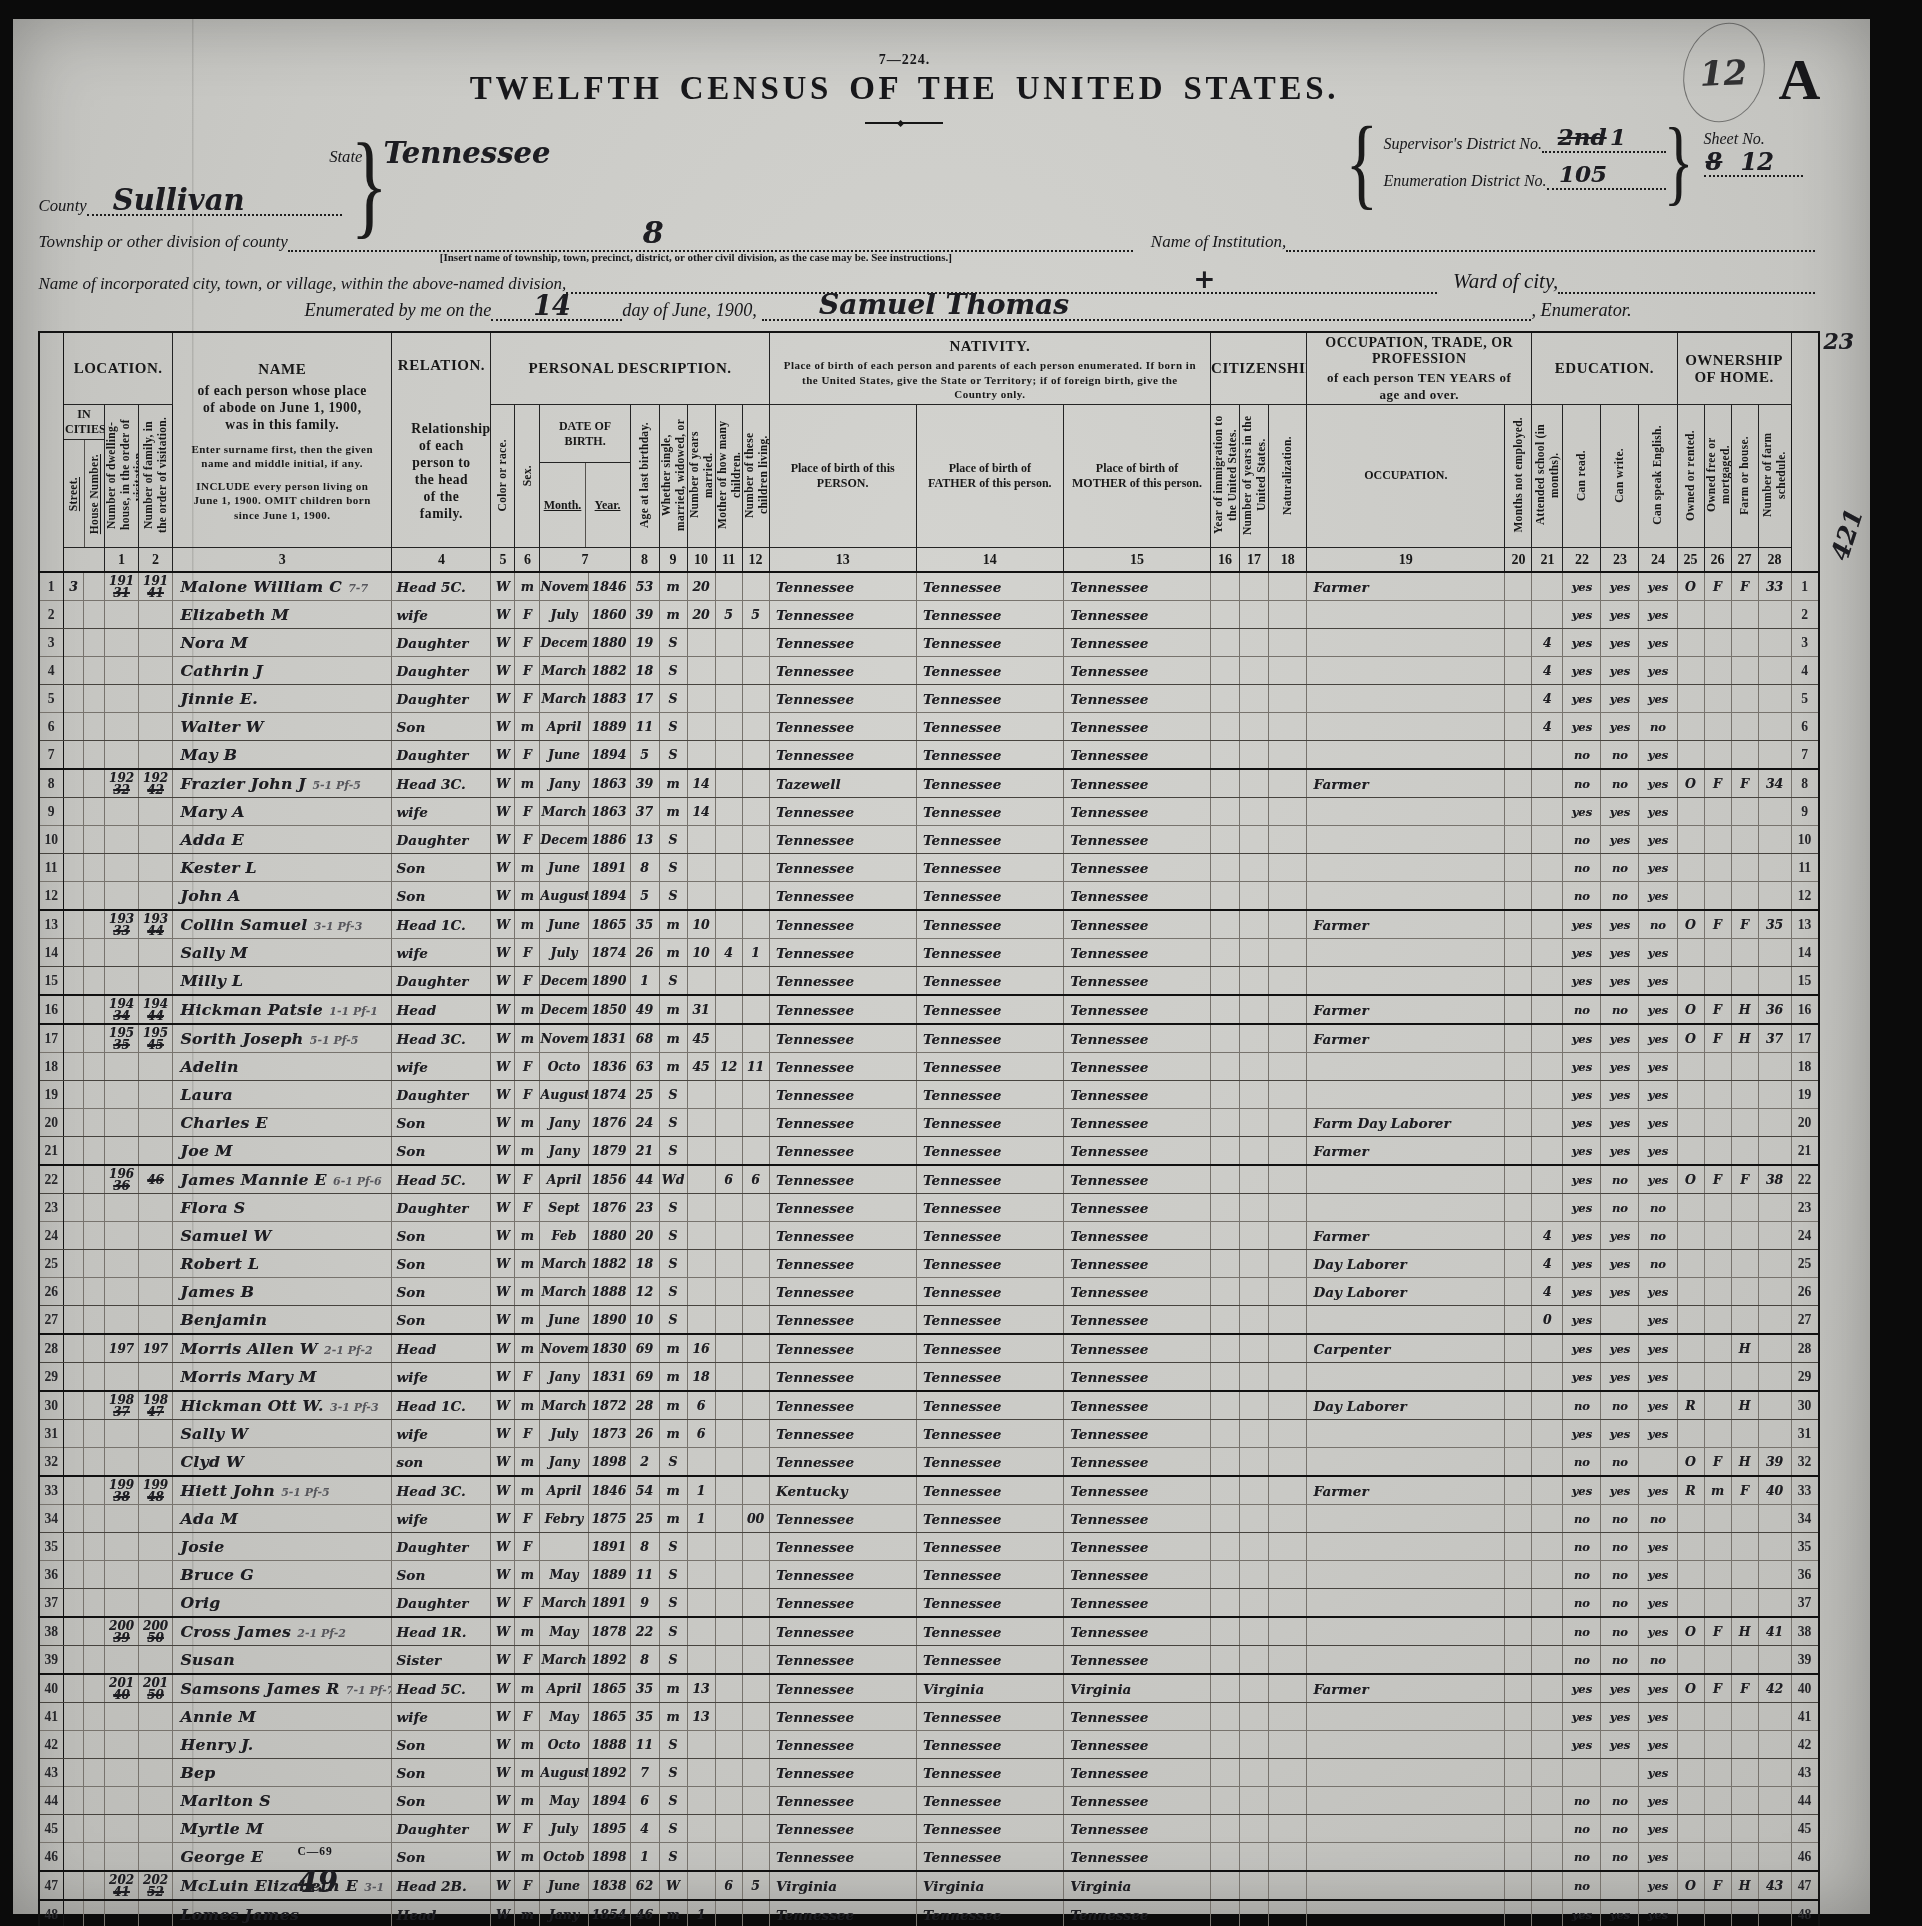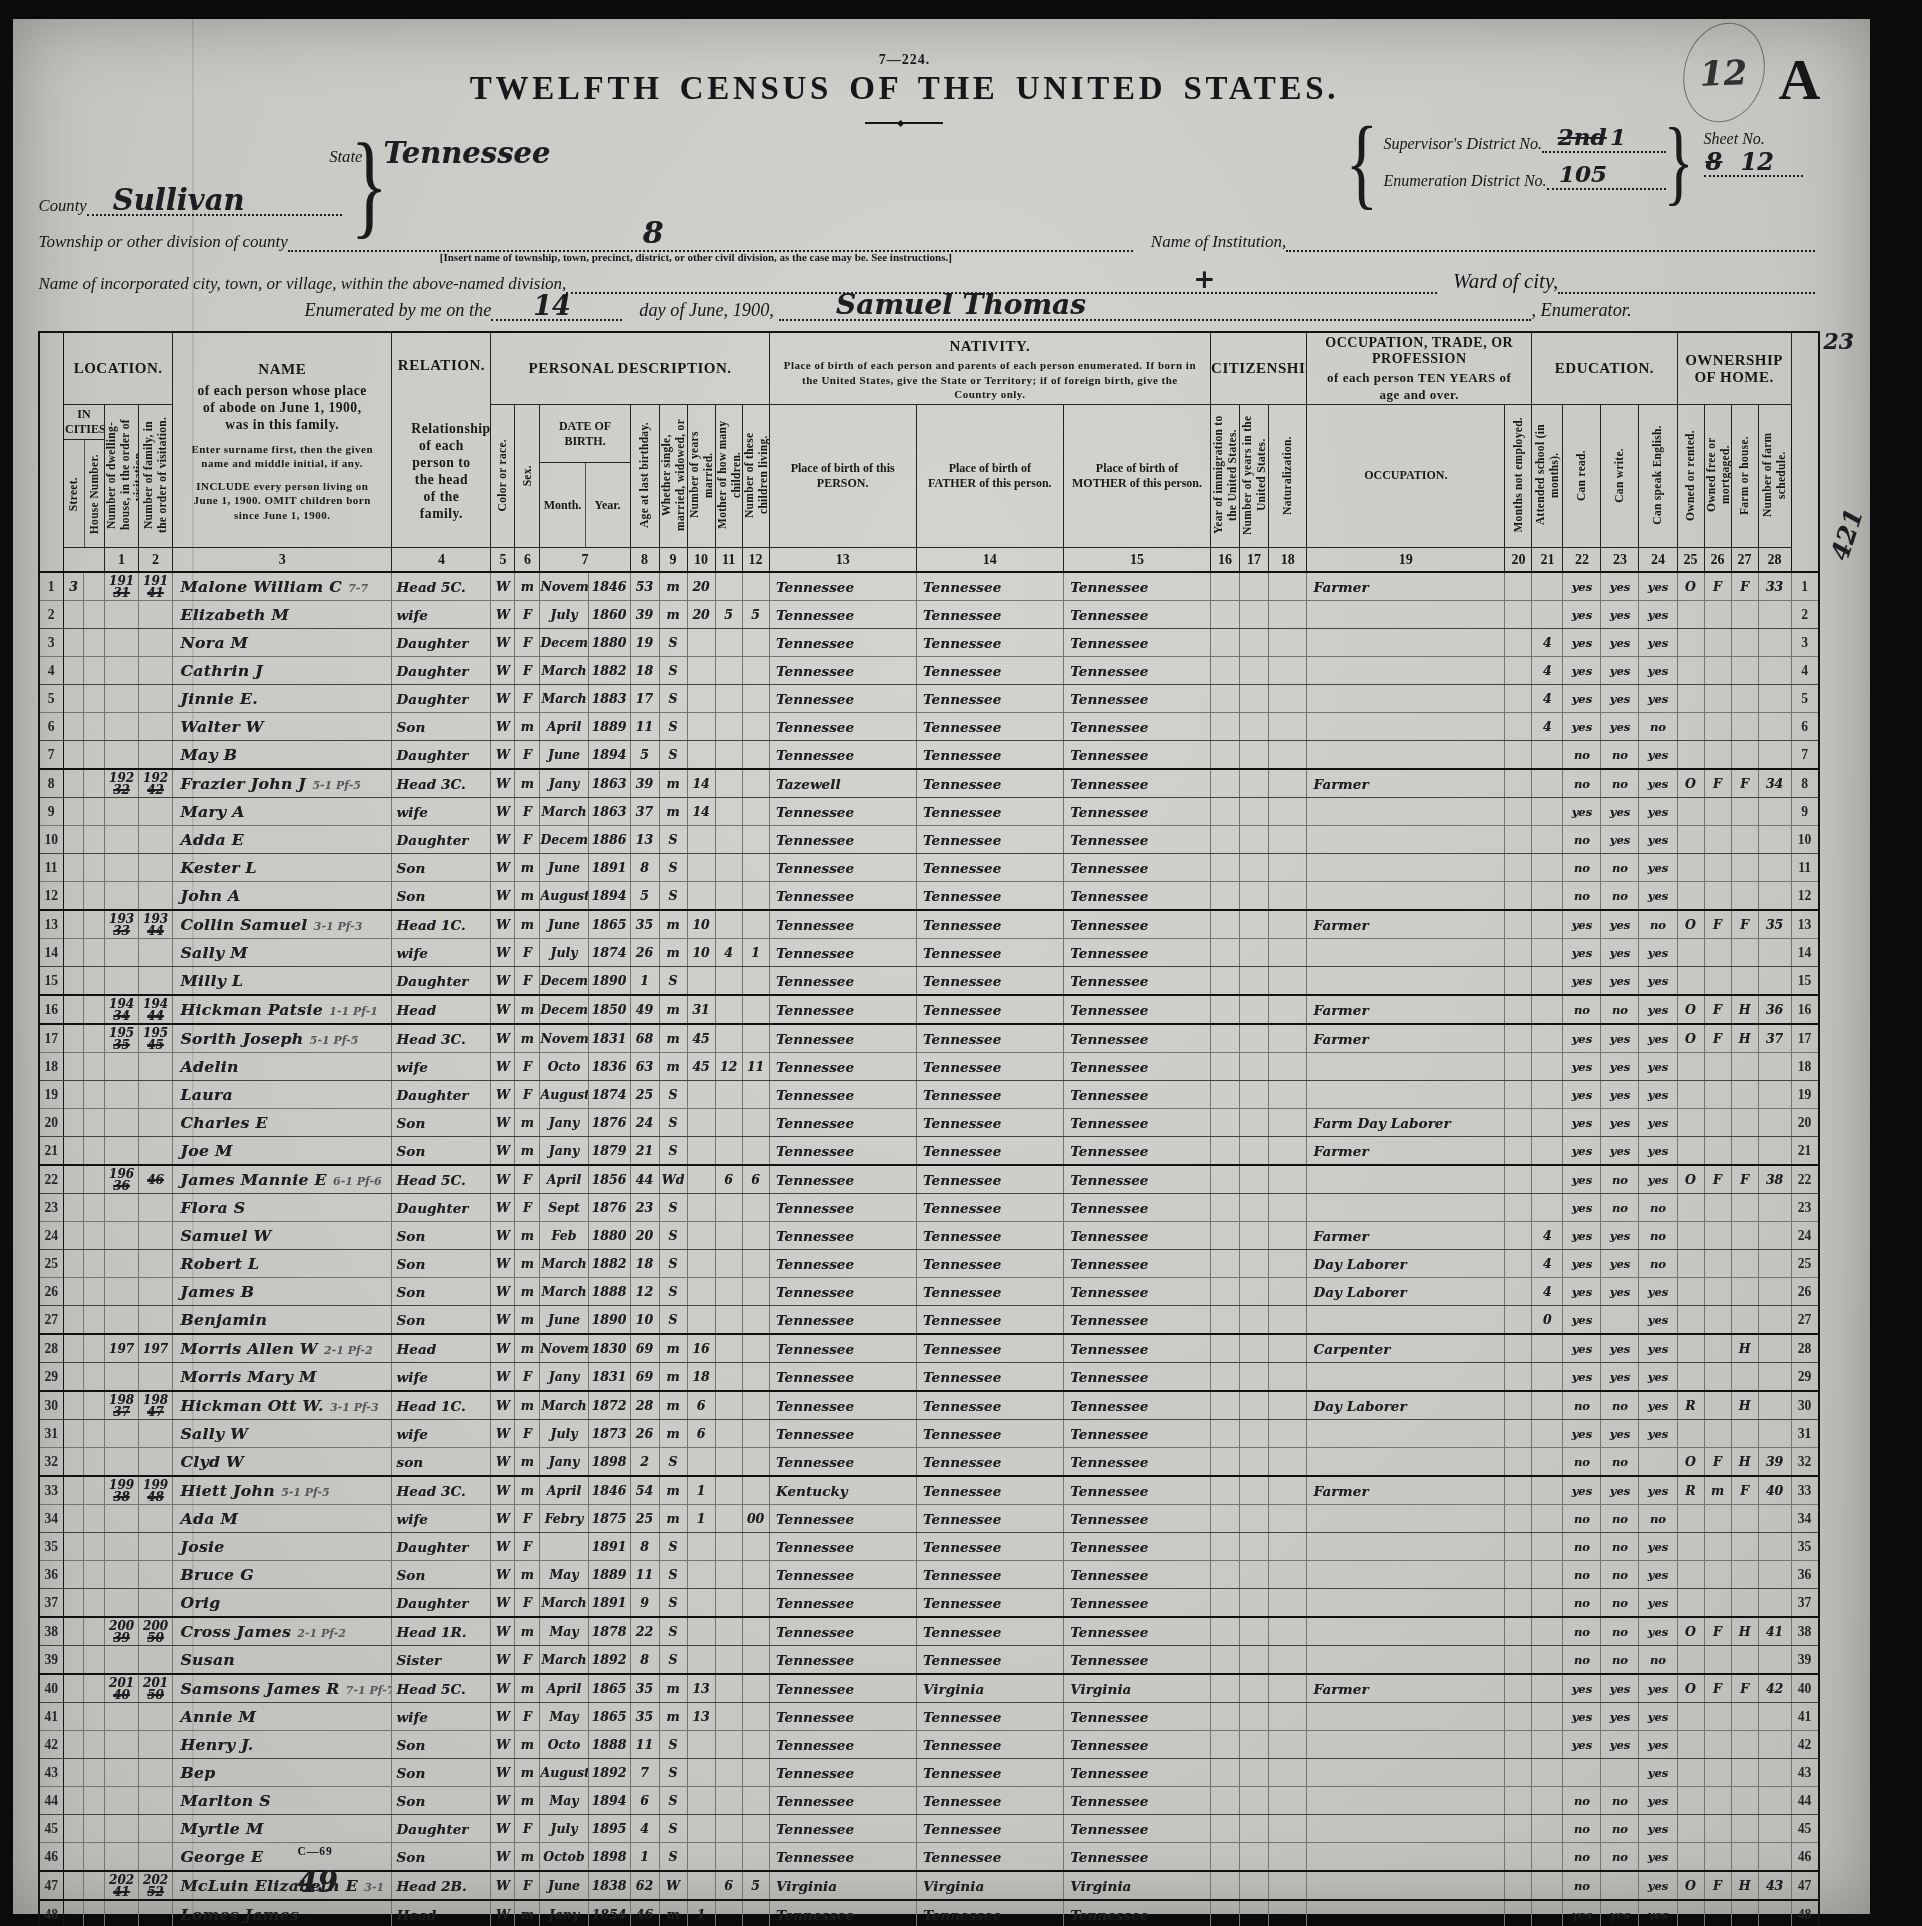--- a/index.html
+++ b/index.html
@@ -30,21 +30,21 @@
   .note-sm{font-size:11px;font-weight:bold;white-space:nowrap;}
   table{border-collapse:collapse;table-layout:fixed;width:1782px;margin:5.2px 0 0 25px;border:2.1px solid #131313;}
   th,td{border:0.5px solid #77736d;padding:0;overflow:hidden;font-family:"Liberation Serif",serif;}
   thead th{border:1px solid #242424;vertical-align:middle;text-align:center;font-weight:bold;color:#181818;}
   .h-groups th{height:58px;font-size:15px;letter-spacing:0.5px;}
   .h-sub th{height:132px;}
   .h-num th{height:23px;font-size:14px;border-bottom:2.1px solid #111;}
   .vlab{writing-mode:vertical-rl;transform:rotate(180deg);margin:0 auto;font-size:11.5px;font-weight:bold;line-height:1.18;max-height:124px;letter-spacing:0.3px;}
   .subhead{border-bottom:1px solid #242424;font-size:12px;font-weight:bold;padding:2.1px 1px;}
   .pair{display:flex;height:104px;}
-  .pair>div{flex:1;display:flex;align-items:center;justify-content:center;font-size:12px;font-weight:bold;}
+  .pair>div{flex:1;display:flex;align-items:center;justify-content:center;font-size:12px;font-weight:bold;text-decoration:underline;}
   .pair>div+div{border-left:0.5px solid #55524e;}
   .namedesc{font-size:13.6px;font-weight:bold;line-height:1.25;margin:5.2px 19px 2.1px;}
   .smallnote{font-size:11px;font-weight:bold;line-height:1.3;margin:8.4px 12.5px 0;}
   .gtitle{font-size:15px;font-weight:bold;letter-spacing:0.5px;margin-top:2.1px;}
   .gnote{font-size:11px;font-weight:bold;line-height:1.3;margin:3.1px 13.6px 0;}
   .pbh{font-size:12px;font-weight:bold;line-height:1.3;padding:0 7.3px;}
   tbody td{height:27px;vertical-align:middle;text-align:center;}
   tbody tr:nth-child(odd)>td{border-bottom:1px dashed #514e49;}
   tbody tr:nth-child(even)>td{border-bottom:1px solid #46433e;}
   tr.fam>td{border-top:2.1px solid #101010;}
@@ -129,21 +129,21 @@
       </span>
       <span class="lab" style="font-size:21px;margin-left:15.7px;">Ward of city,</span>
       <span class="dotline" style="flex:.5;height:23px;"></span>
     </div>
 
     <div class="row" style="left:292px;top:276px;width:1327px;">
       <span class="lab" style="font-size:18.3px;">Enumerated by me on the</span>
       <span class="dotline" style="width:131px;height:24px;">
         <span class="hw" style="position:absolute;left:42px;bottom:-2.1px;font-size:27px;">14</span>
       </span>
-      <span class="lab" style="font-size:18.3px;margin-left:17px;">day of June, 1900,</span>
+      <span class="lab" style="font-size:18.3px;margin-left:0;">day of June, 1900,</span>
       <span class="dotline" style="flex:1;height:24px;margin-left:5.2px;">
         <span class="hw" style="position:absolute;left:57px;bottom:-2.1px;font-size:28px;">Samuel Thomas</span>
       </span>
       <span class="lab" style="font-size:18.3px;">, Enumerator.</span>
     </div>
   </div>
 
   <table>
     <colgroup>
       <col style="width:25px">

